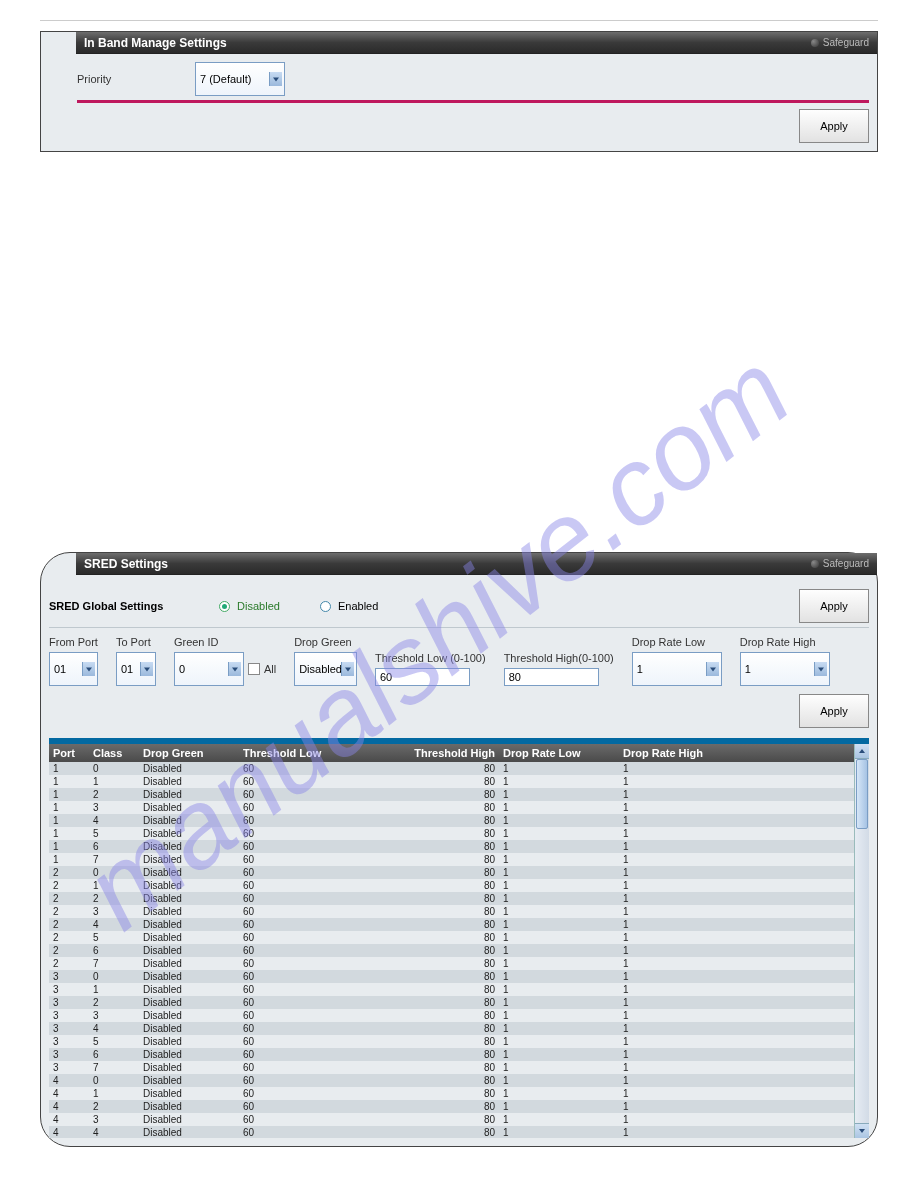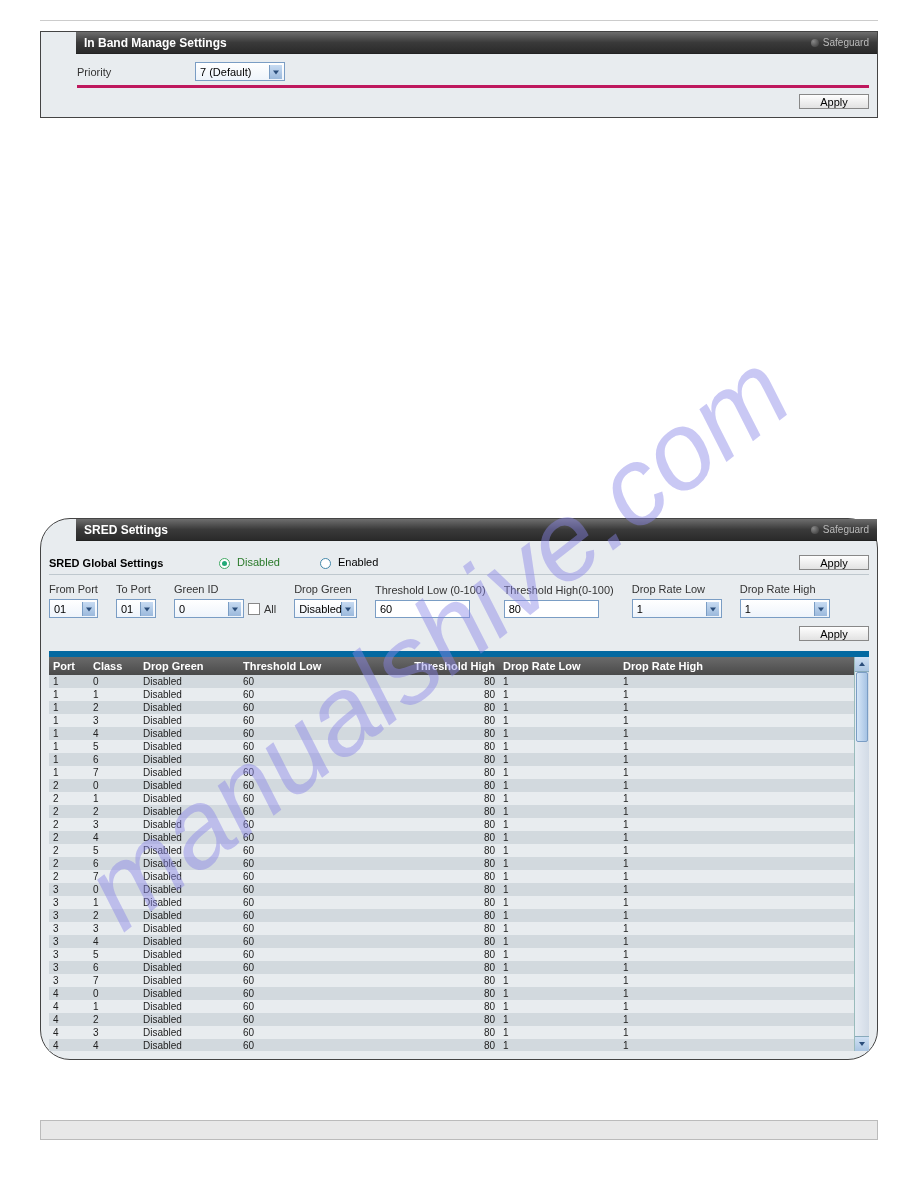--- a/index.html
+++ b/index.html
@@ -43,21 +43,21 @@
   }
   .safeguard-dot {
     width: 8px; height: 8px; border-radius: 50%;
     background: radial-gradient(circle at 30% 30%, #888, #333);
   }
   .panel-body { padding: 6px 8px 8px 8px; }
   .row { display: flex; align-items: center; gap: 8px; }
   .form-row { padding: 2px 0 4px 0; border-bottom: 3px solid #be185d; margin-left: 28px; }
   .label { color: #333; }
   .sel {
-    height: 19px; font-size: 11px;
+    height: 34px; font-size: 11px;
     border: 1px solid #7a9dc4;
     background: linear-gradient(to bottom,#fff,#eef4fb);
     padding: 0 14px 0 4px;
     position: relative; display: inline-flex; align-items: center;
     min-width: 40px;
   }
   .sel::after {
     content: "";
     position: absolute; right: 2px; top: 50%; transform: translateY(-50%);
     width: 12px; height: 14px;
@@ -68,21 +68,21 @@
     position: absolute; right: 5px; top: 50%; transform: translateY(-35%);
     width: 0; height: 0; border-left: 3px solid transparent; border-right: 3px solid transparent;
     border-top: 4px solid #2a4d7a; z-index: 2;
   }
   .txt {
     height: 18px; font-size: 11px;
     border: 1px solid #7a9dc4; background: #fff;
     padding: 0 4px; display: inline-flex; align-items: center;
   }
   .btn {
-    height: 15px; min-width: 70px;
+    height: 34px; min-width: 70px;
     border: 1px solid #888;
     background: linear-gradient(to bottom,#fefefe,#e2e2e2);
     font-size: 11px; text-align: center;
     display: inline-flex; align-items: center; justify-content: center;
     padding: 0 14px;
     cursor: pointer;
   }
   .right { margin-left: auto; }
   .apply-row { display:flex; justify-content:flex-end; padding-top:6px; }
 

